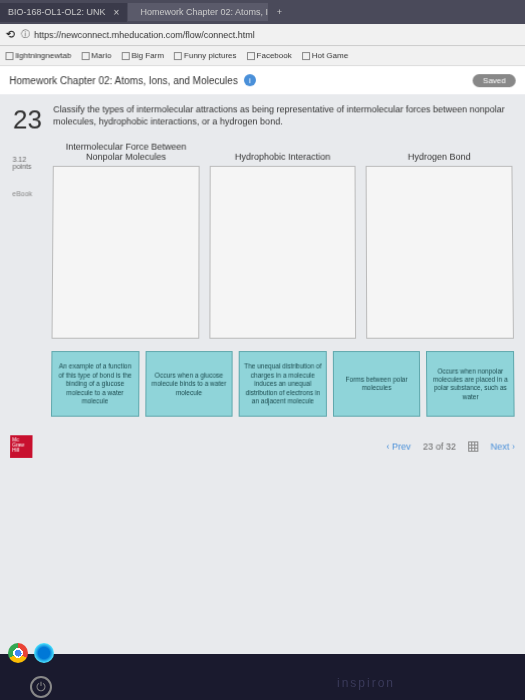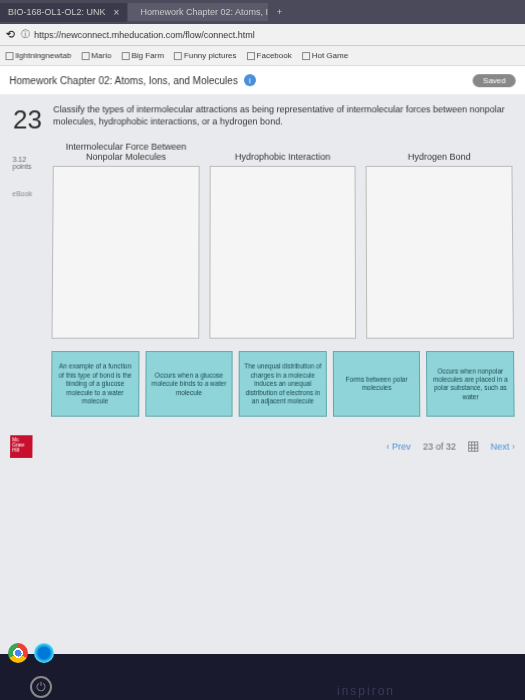--- a/index.html
+++ b/index.html
@@ -38,21 +38,21 @@
 .card { flex: 1; background: #8fd4d9; border: 1px solid #5fa8ad; padding: 4px 3px; font-size: 6.5px; color: #1a4a4e; text-align: center; min-height: 64px; display: flex; align-items: center; justify-content: center; line-height: 1.3; }
 .footer { display: flex; align-items: center; justify-content: space-between; padding: 8px 14px; font-size: 9px; }
 .mc-logo { width: 22px; height: 22px; background: #c8102e; color: #fff; font-size: 5px; padding: 2px; line-height: 1; }
 .nav { display: flex; align-items: center; gap: 12px; color: #666; }
 .nav-link { color: #4a90d9; }
 .grid-ico { display: inline-block; width: 10px; height: 10px; background: repeating-linear-gradient(#888 0 1px, transparent 1px 3px), repeating-linear-gradient(90deg,#888 0 1px, transparent 1px 3px); }
 .taskbar { position: absolute; bottom: 34px; left: 0; right: 0; height: 26px; display: flex; align-items: center; gap: 6px; padding: 0 8px; }
 .tb-ico { width: 20px; height: 20px; border-radius: 50%; }
 .chrome { background: radial-gradient(circle at 50% 50%, #4285f4 25%, #fff 25% 35%, transparent 35%), conic-gradient(#ea4335 0 120deg, #fbbc05 120deg 240deg, #34a853 240deg); }
 .edge { background: radial-gradient(circle, #0078d7 40%, #50e6ff 70%); }
-.inspiron { position: absolute; bottom: 2px; right: 130px; color: #3a3a5a; font-size: 12px; letter-spacing: 2px; }
+.inspiron { position: absolute; bottom: 10px; right: 130px; color: #3a3a5a; font-size: 12px; letter-spacing: 2px; }
 .power { position: absolute; bottom: 2px; left: 30px; width: 22px; height: 22px; border: 2px solid #888; border-radius: 50%; display: flex; align-items: center; justify-content: center; color: #888; font-size: 12px; }
 </style>
 </head>
 <body>
 
 <div class="screen">
   <div class="tabbar">
     <div class="tab">
       <span>BIO-168-OL1-OL2: UNK</span>
       <span class="tab-close">×</span>

